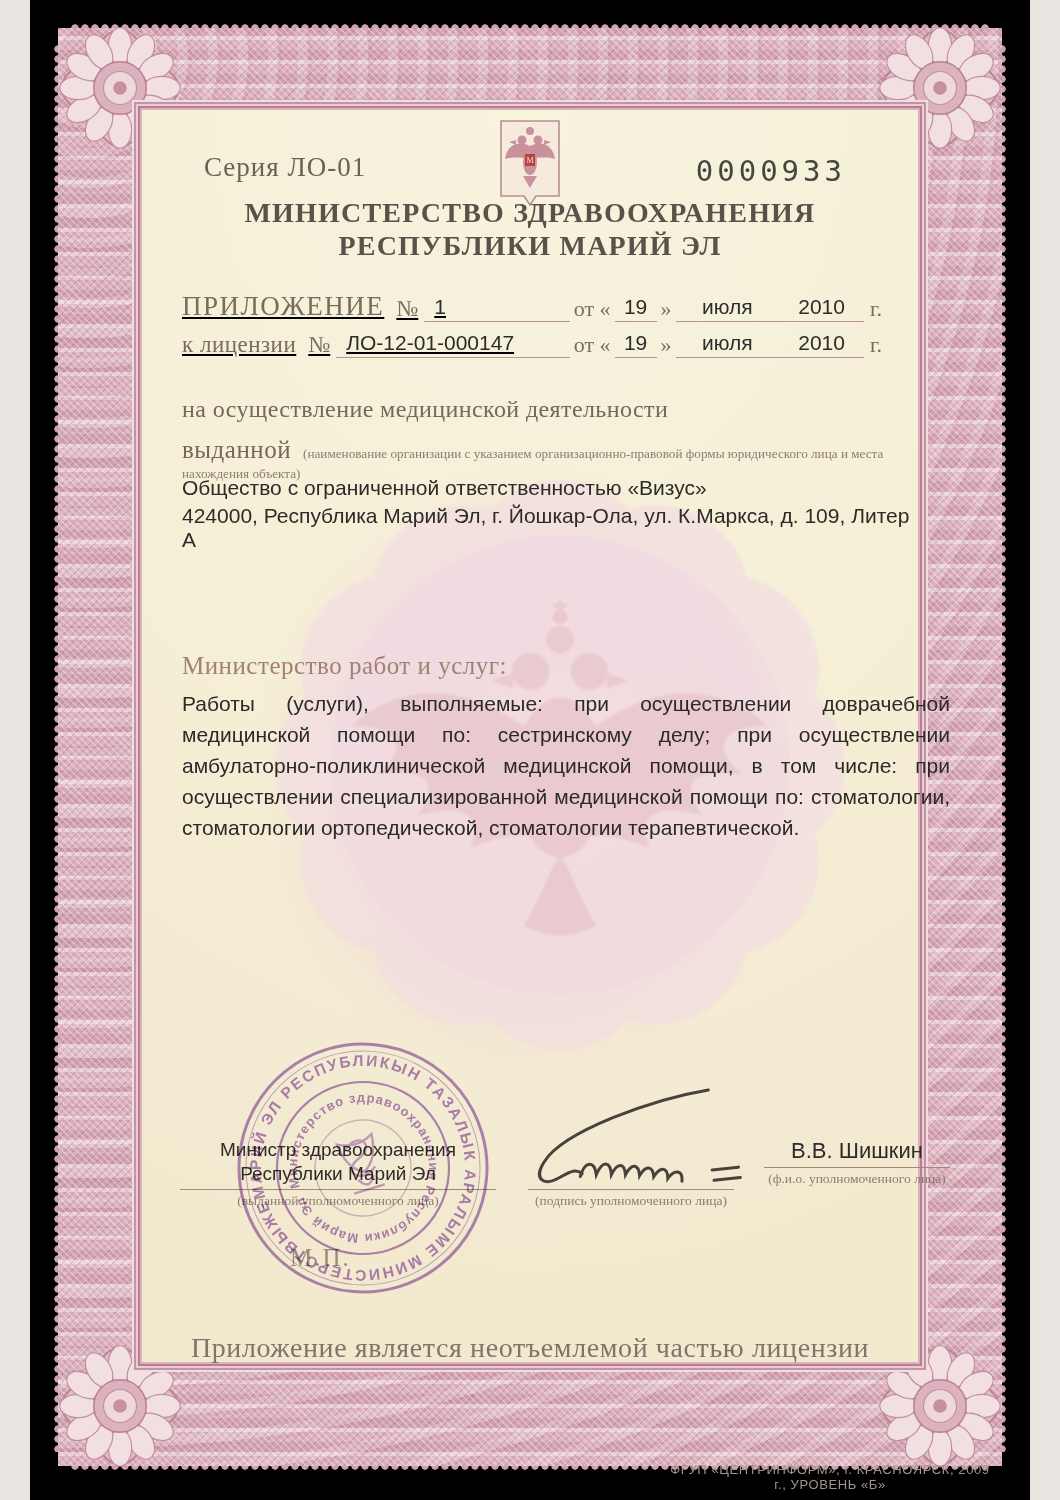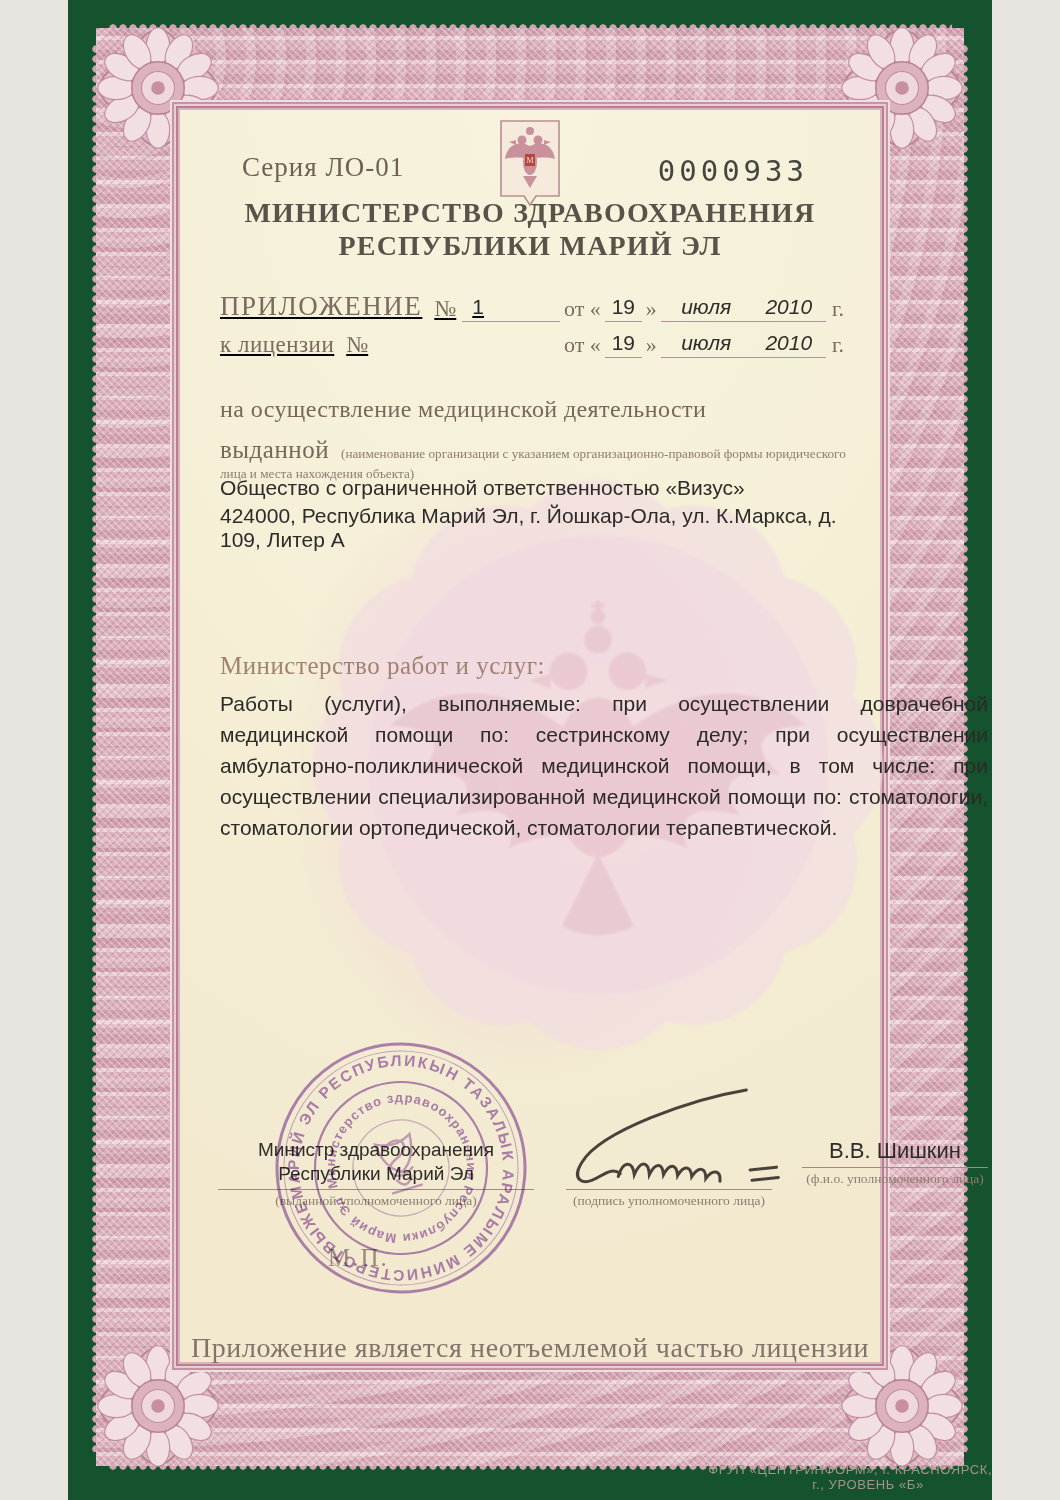--- a/index.html
+++ b/index.html
@@ -1,18 +1,18 @@
 <!DOCTYPE html>
 <html lang="ru"><head>
 <meta charset="utf-8">
 <style>
   html,body{margin:0;padding:0;background:#e8e4e0;}
   .page{
-    position:relative; width:924px; height:1500px; margin:0 auto;
-    background:#14532d; overflow:hidden;
+    position:relative; width:1000px; height:1500px; margin:0 auto;
+    background:#000000; overflow:hidden;
     font-family:"Liberation Serif", serif;
   }
   
   .frame{
     position:absolute; left:28px; right:28px; top:28px; bottom:34px;
     background:
       repeating-linear-gradient(45deg, rgba(255,255,255,.30) 0 1.5px, rgba(255,255,255,0) 1.5px 5px),
       repeating-linear-gradient(135deg, rgba(146,84,106,.20) 0 1.5px, rgba(0,0,0,0) 1.5px 6px),
       repeating-radial-gradient(circle at 30px 30px, rgba(255,255,255,.18) 0 10px, rgba(183,116,135,.14) 10px 14px, rgba(255,255,255,0) 14px 30px),
       repeating-linear-gradient(0deg, #dcb1bd 0 10px, #e9cdd4 10px 14px, #d3a2b1 14px 24px);
@@ -59,21 +59,21 @@
   .lbl-no{font-size:23px; margin:0 6px 0 12px;}
   .lbl-ot{font-size:22px; margin:0 4px;}
   .lbl-g{font-size:22px; margin-left:6px;}
   .left-group{display:flex; align-items:flex-end; width:424px;text-decoration:underline;}
   .wline{position:relative; border-bottom:1.4px solid #b98f9b; height:30px; display:flex; align-items:flex-end;}
   .wline.grow{flex:1;}
   .wline.day{width:46px; justify-content:center;}
   .wline.my{width:206px; display:grid; grid-template-columns:55% 45%;}
   .wval{font-family:"Liberation Sans", sans-serif; font-size:21px; color:#2e2c2a; padding:0 0 2px 10px; white-space:nowrap;}
   .wline.day .wval{padding:0 0 2px 0;}
-  .wline.my .wval{padding:0 0 2px 0; text-align:center;font-style:italic;}
+  .wline.my .wval{padding:0 0 2px 0; text-align:center;}
   
   .activity{position:absolute; top:286px; left:40px; font-size:24px; color:#77665a; letter-spacing:.4px;}
   .issued-row{position:absolute; top:326px; left:40px; right:30px; color:#77665a;}
   .issued-lbl{font-size:25px; letter-spacing:.5px;}
   .issued-cap{font-size:13.2px; color:#8d7c71; margin-left:8px;}
   .org,.addr{position:absolute; left:40px; font-family:"Liberation Sans", sans-serif; font-size:21px; color:#2d2b29;}
   .org{top:366px;} .addr{top:394px;}
   .nomen-title{position:absolute; top:542px; left:40px; font-size:25px; color:#a18174; letter-spacing:.5px;}
   .nomen-body{position:absolute; top:578px; left:40px; width:768px;
     font-family:"Liberation Sans", sans-serif; font-size:21px; line-height:31px; color:#2c2a28;
@@ -224,20 +224,23 @@
           <span class="wval">июля</span>
           <span class="wval">2010</span>
         </span>
         <span class="lbl lbl-g">г.</span>
       </div>
 
       <div class="form-row">
         <span class="left-group">
           <span class="lbl lbl-lic">к лицензии</span>
           <span class="lbl lbl-no">№</span>
+          <span class="wline grow">
+            <span class="wval">ЛО-12-01-000147</span>
+          </span>
         </span>
         <span class="lbl lbl-ot">от «</span>
         <span class="wline day">
           <span class="wval">19</span>
         </span>
         <span class="lbl lbl-ot">»</span>
         <span class="wline my">
           <span class="wval">июля</span>
           <span class="wval">2010</span>
         </span>

